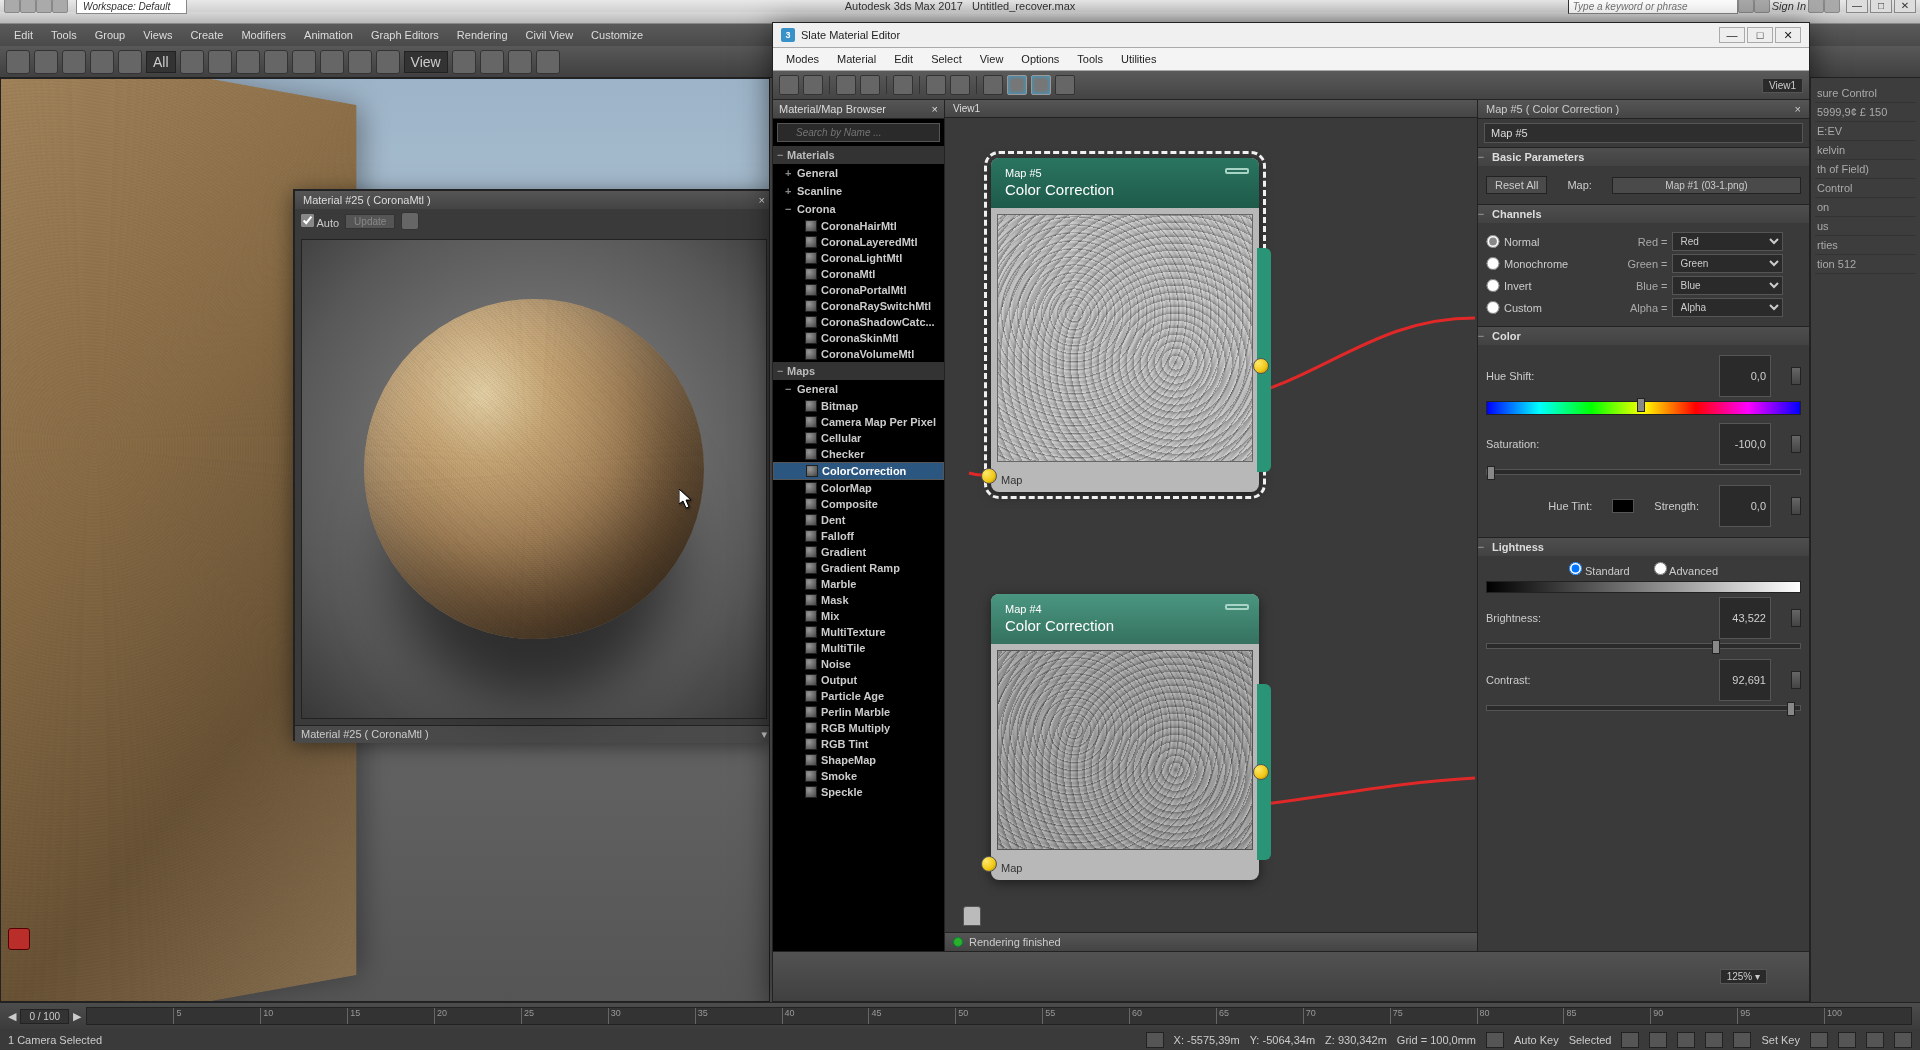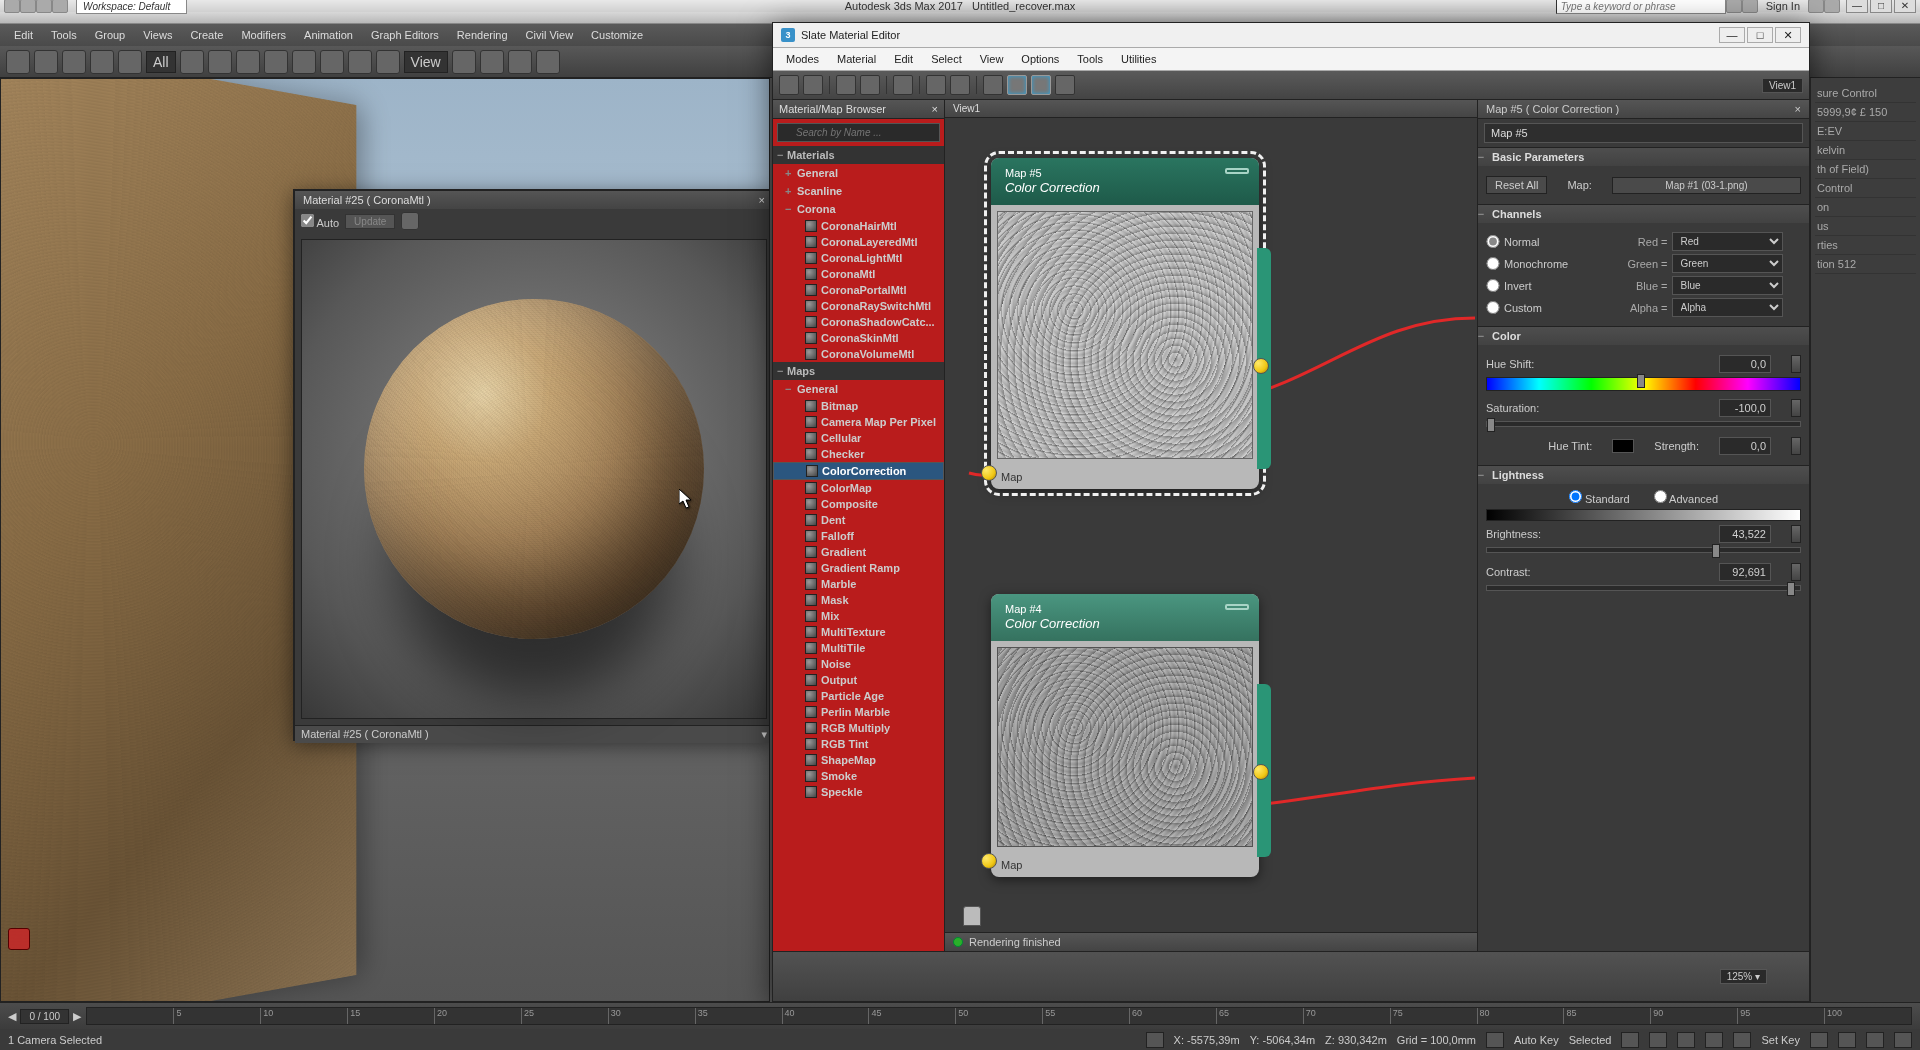--- a/index.html
+++ b/index.html
@@ -43,42 +43,42 @@
 .slate-title .wb { margin-left:auto; display:flex; gap:2px; }
 .slate-title .wb span { width:26px; height:16px; border:1px solid #aaa; text-align:center; line-height:14px; background:#eee; }
 .slate-menu { background:#f4f4f4; color:#222; padding:3px 6px; display:flex; gap:4px; border-bottom:1px solid #aaa; }
 .slate-menu span { padding:2px 7px; }
 .slate-tb { background:linear-gradient(#5a5a5a,#444); padding:4px 6px; display:flex; gap:4px; align-items:center; border-bottom:1px solid #222; }
 .slate-tb .sbtn { width:20px; height:20px; background:#666; border:1px solid #333; border-radius:2px; }
 .slate-tb .sbtn.active { background:#777; border-color:#999; box-shadow:inset 0 0 4px #29a5e0; }
 .slate-tb .sep { width:1px; height:18px; background:#333; margin:0 2px; }
 .slate-body { flex:1; display:flex; overflow:hidden; }
 
-.browser { width:172px; background:#b91c1c; border-right:1px solid #222; display:flex; flex-direction:column; }
+.browser { width:172px; background:#000000; border-right:1px solid #222; display:flex; flex-direction:column; }
 .panel-hdr { background:linear-gradient(#555,#454545); color:#ddd; padding:3px 6px; font-size:10px; border-bottom:1px solid #222; display:flex; }
 .panel-hdr .x { margin-left:auto; }
 .search { margin:4px; background:#2a2a2a; border:1px solid #555; color:#888; padding:3px 18px 3px 18px; font-style:italic; font-size:10px; position:relative; }
 .tree { flex:1; overflow:auto; color:#ccc; font-size:11px;font-weight:bold; }
 .tree .cat { background:#333; padding:3px 6px 3px 14px; position:relative; color:#bbb; }
 .tree .cat::before { content:"−"; position:absolute; left:4px; color:#888; }
 .tree .sub { padding:3px 6px 3px 24px; position:relative; }
 .tree .sub::before { content:"+"; position:absolute; left:12px; color:#888; }
 .tree .sub.minus::before { content:"−"; }
 .tree .item { padding:2px 6px 2px 32px; display:flex; align-items:center; gap:4px; cursor:default; }
 .tree .item.sel { background:#2b567f; color:#fff; }
 .tree .sw { width:12px; height:12px; border:1px solid #222; background:radial-gradient(circle at 30% 30%,#999,#444); flex:none; }
 
 .graph-wrap { flex:1; display:flex; flex-direction:column; }
 .graph-tab { background:linear-gradient(#555,#454545); padding:3px 8px; color:#ddd; font-size:10px; border-bottom:1px solid #222; }
 .graph { flex:1; background:#3a3a3a; position:relative; overflow:hidden; }
 .node { position:absolute; border-radius:8px; background:#b8b8b8; box-shadow:0 3px 12px rgba(0,0,0,.5); }
 .node.selected { outline:3px dashed #f0f0f0; outline-offset:4px; }
 .node-hdr { background:linear-gradient(#2a7560,#1e5a49); color:#fff; padding:8px 14px; border-radius:8px 8px 0 0; font-size:16px; line-height:1.3; position:relative; }
 .node-hdr .min { position:absolute; right:10px; top:10px; width:24px; height:6px; border:2px solid #a8d4c6; border-radius:2px; }
-.node-hdr .sub-t { font-size:13px;font-style:italic; }
+.node-hdr .sub-t { font-size:15px; }
 .node-thumb { margin:6px; height:248px; background:#f0f0f0; border:1px solid #666; background-image:repeating-radial-gradient(circle at 30% 40%,#999 0,#eee 2px,#ccc 5px,#f0f0f0 8px),repeating-radial-gradient(circle at 70% 60%,#aaa 0,#ddd 3px,#f5f5f5 7px); background-blend-mode:multiply; }
 .node-sock-row { padding:6px 10px; color:#333; font-size:14px; display:flex; align-items:center; }
 .sock { width:16px; height:16px; border-radius:50%; background:radial-gradient(circle at 30% 30%,#ffe96a,#f0c714 60%,#a07800); border:1px solid #555; position:absolute; }
 .node-side { position:absolute; right:-12px; top:90px; bottom:20px; width:14px; background:#2a9576; border-radius:0 6px 6px 0; }
 .wire { position:absolute; pointer-events:none; }
 .status-strip { background:linear-gradient(#555,#444); padding:3px 8px; color:#ccc; font-size:10px; display:flex; align-items:center; gap:6px; border-top:1px solid #222; }
 .status-strip .dot { width:10px; height:10px; background:#2ab02a; border-radius:50%; border:1px solid #083; }
 
 .params { width:332px; background:#3a3a3a; border-left:1px solid #222; display:flex; flex-direction:column; color:#ccc; }
 .params-strip { background:linear-gradient(#555,#454545); padding:3px 8px; font-size:10px; border-bottom:1px solid #222; display:flex; }
@@ -89,21 +89,21 @@
 .roll-hdr::before { content:"−"; position:absolute; left:-2px; top:3px; width:10px; text-align:center; color:#888; }
 .roll-hdr { padding-left:14px; }
 .roll-body { padding:6px 8px; font-size:11px; }
 .row { display:flex; align-items:center; margin:4px 0; gap:20px; }
 .btn { background:#4a4a4a; border:1px solid #222; color:#ccc; padding:2px 8px; }
 .mapbtn { flex:1; background:#4a4a4a; border:1px solid #222; color:#ccc; padding:2px 6px; text-align:center; font-size:10px; overflow:hidden; white-space:nowrap; }
 .chan-row { display:grid; grid-template-columns:14px 1fr 48px 1fr 14px; align-items:center; gap:4px; margin:3px 0; }
 .chan-row input[type=radio]{accent-color:#888;}
 .sel { background:#2a2a2a; border:1px solid #555; color:#ccc; padding:2px 4px; font-size:10px; }
 .rt { text-align:right; color:#aaa; }
-.num { background:#2a2a2a; border:1px solid #555; color:#d0d0d0; padding:2px 4px; text-align:right; width:52px; }
+.num { background:#2a2a2a; border:1px solid #555; color:#d0d0d0; padding:14px 4px; text-align:right; width:52px; }
 .spin { width:10px; height:18px; background:linear-gradient(#666,#444); border:1px solid #222; }
 .hue-bar { height:14px; background:linear-gradient(90deg,#00f,#0ff,#0f0,#ff0,#f00,#f0f,#00f); border:1px solid #222; position:relative; margin:4px 0 8px; }
 .sat-bar,.bri-bar,.con-bar { height:6px; background:#2a2a2a; border:1px solid #555; position:relative; margin:3px 0 10px; }
 .knob { position:absolute; top:-4px; width:8px; height:14px; background:#888; border:1px solid #222; }
 .hue-tint { width:22px; height:14px; background:#000; border:1px solid #555; }
 .grad-bar { height:12px; background:linear-gradient(90deg,#000,#fff); border:1px solid #222; margin:4px 0; }
 .radio-row { display:flex; gap:24px; justify-content:center; }
 
 
 .cmd-sliver { position:absolute; right:0; top:0; width:110px; height:100%; background:#3d3d3d; border-left:1px solid #222; color:#aaa; font-size:10px; padding:6px 4px; }
@@ -130,21 +130,21 @@
   <span class="icon-btn"></span>
   <span class="icon-btn"></span>
   <span class="icon-btn"></span>
   <span class="icon-btn"></span>
   <span class="workspace">Workspace: Default</span>
   <div class="spacer"></div>
   <span class="appname"><span>Autodesk 3ds Max 2017</span>&nbsp;&nbsp;&nbsp;<span>Untitled_recover.max</span></span>
   <input class="kwbox" placeholder="Type a keyword or phrase" style="">
   <span class="icon-btn"></span>
   <span class="icon-btn"></span>
-  <span style="padding:0 8px;">Sign In</span>
+  <span style="padding:0 2px;font-style:italic;">Sign In</span>
   <span class="icon-btn"></span>
   <span class="icon-btn"></span>
   <div class="winbtns">
     <span class="winbtn">—</span>
     <span class="winbtn">□</span>
     <span class="winbtn">✕</span>
   </div>
 </div>
 <div class="qat"></div>
 

